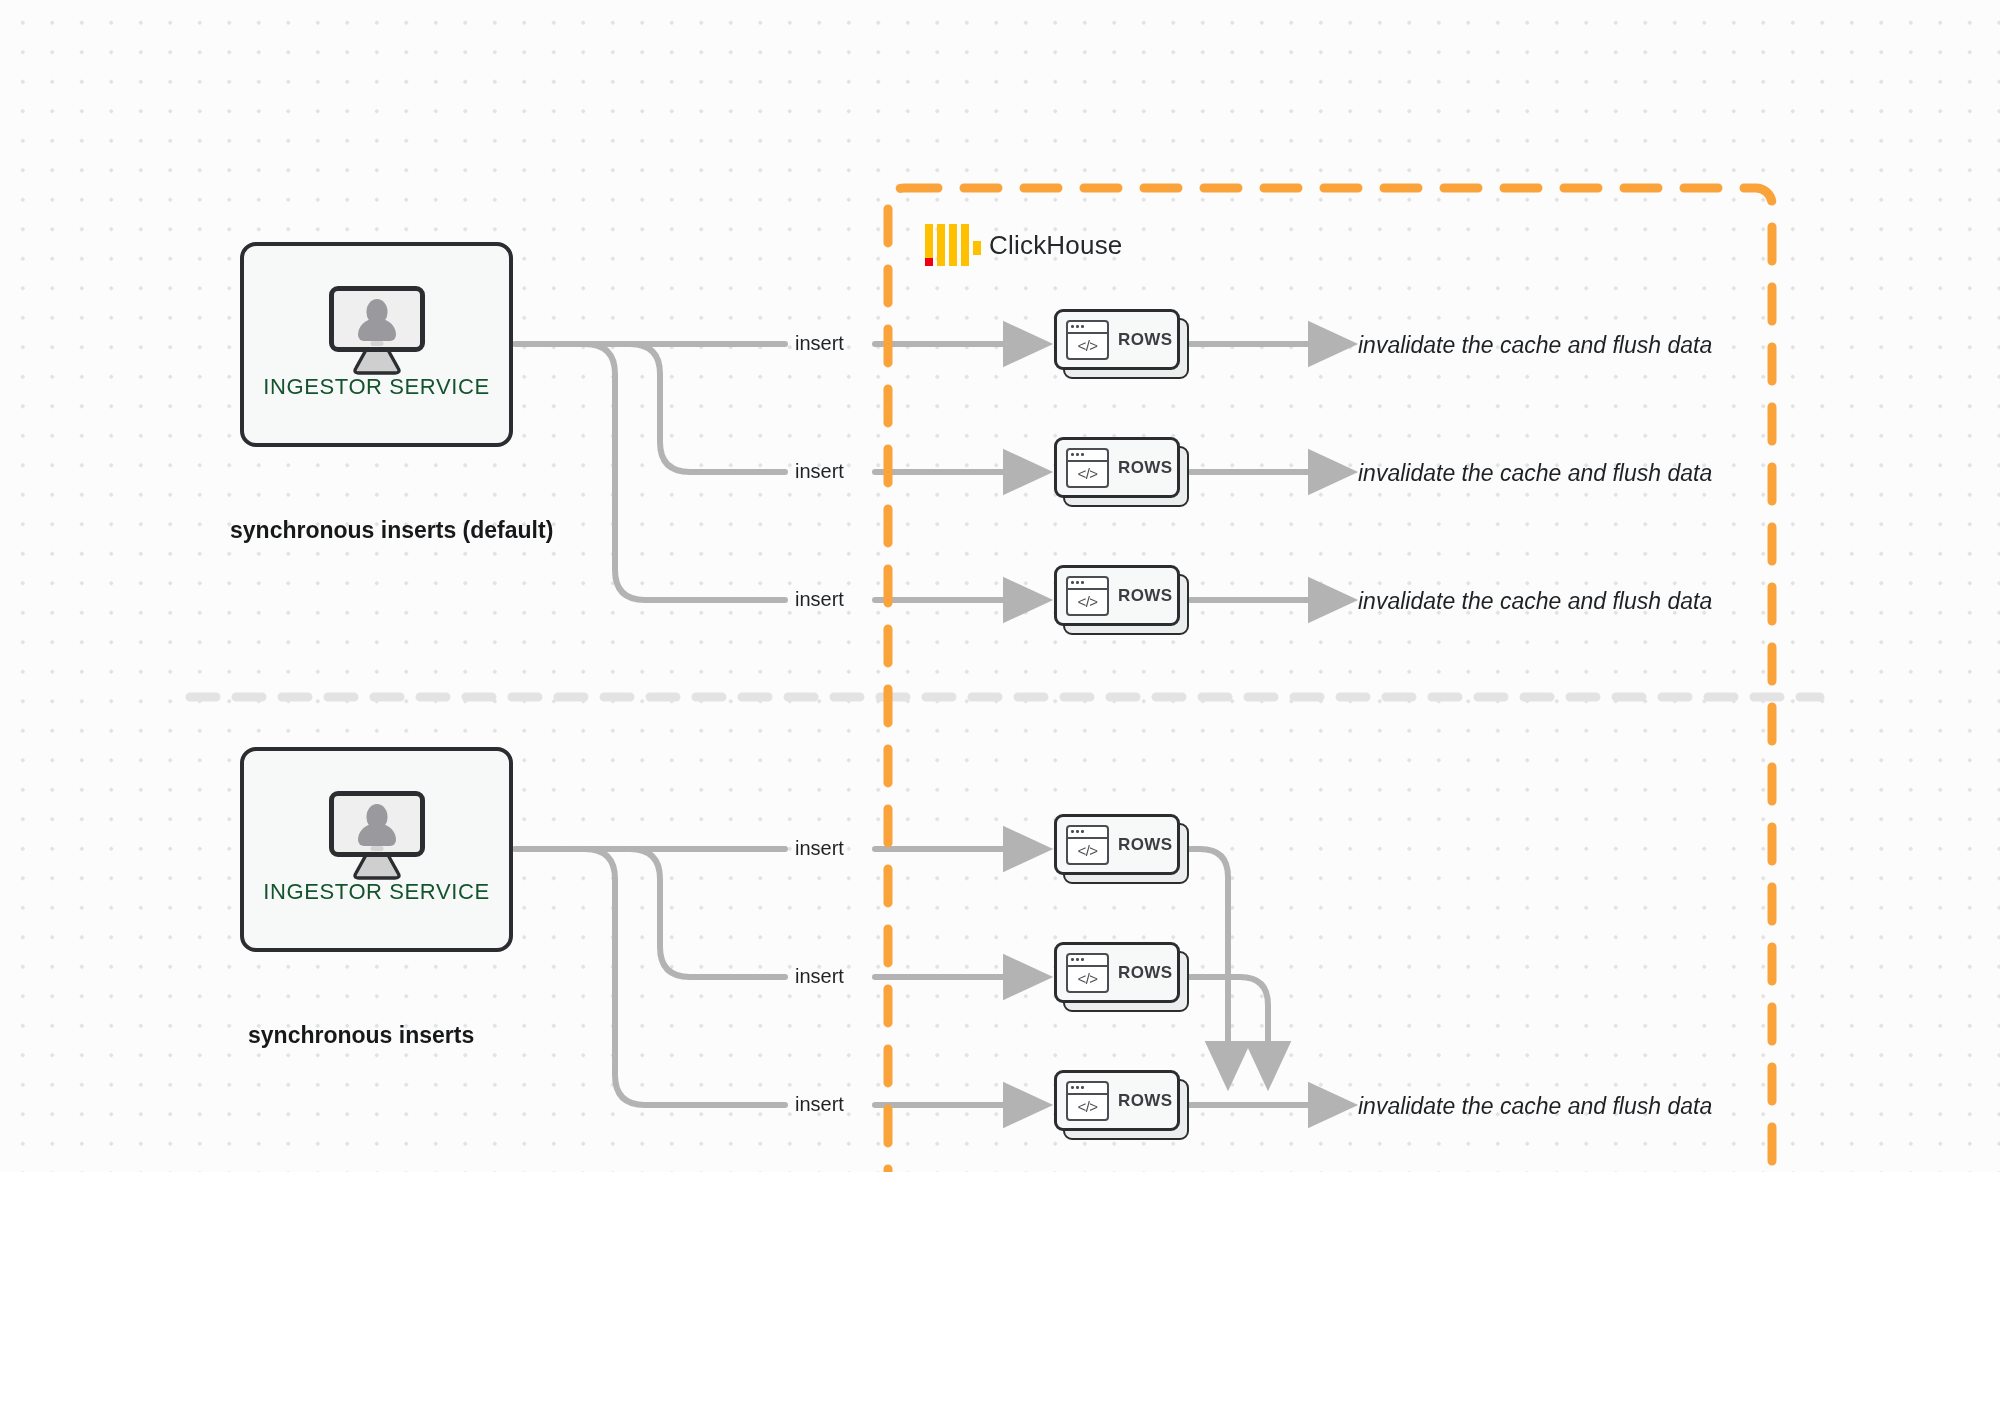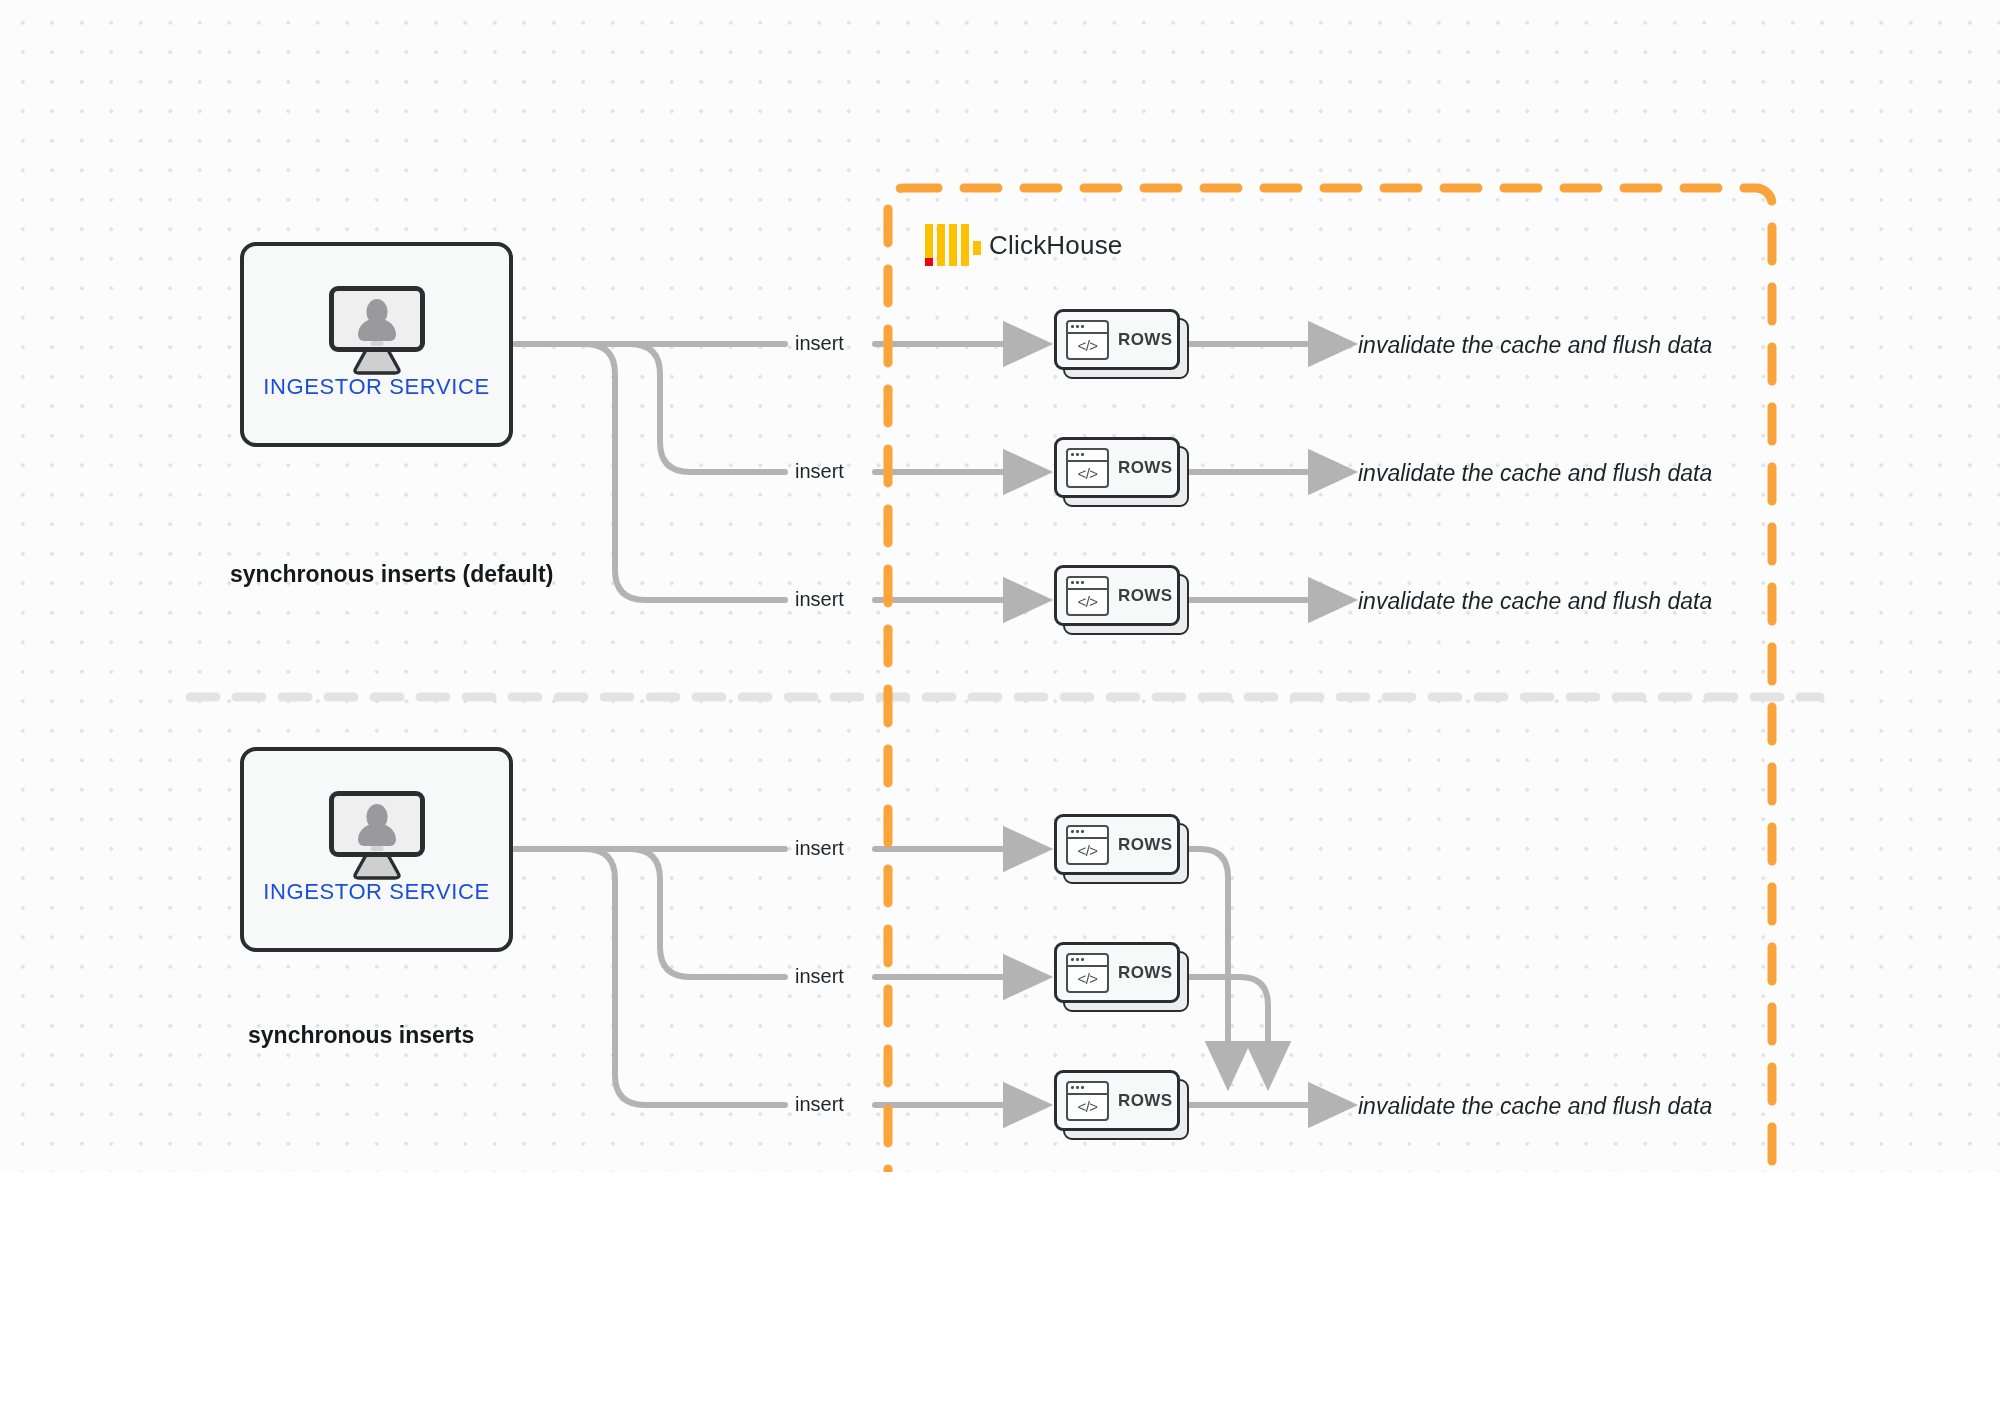--- a/index.html
+++ b/index.html
@@ -133,21 +133,21 @@
   .monitor .stand-shape {
     position: absolute;
     left: 50%;
     top: 62px;
     transform: translateX(-50%);
     width: 58px;
     height: 27px;
   }
   .ingestor-label {
     font-size: 22px;
-    color: #1d4ed8;
+    color: #14532d;
     letter-spacing: .6px;
     white-space: nowrap;
   }
 
   
   .mode-caption {
     position: absolute;
     font-size: 23px;
     font-weight: bold;
     color: #16181a;
@@ -311,21 +311,21 @@
         <path d="M18,2 L40,2 L50,20 Q53,25 47,25 L11,25 Q5,25 8,20 Z" fill="#cfcfcf" stroke="#2b2d31" stroke-width="3.4" stroke-linejoin="round"></path>
       </svg>
       <div class="screen"></div>
       <div class="person-head"></div>
       <div class="person-body"></div>
       <div class="notch"></div>
     </div>
     <div class="ingestor-label">INGESTOR SERVICE</div>
   </div>
 
-  <div class="mode-caption" style="left:230px; top:517px;margin-top:44px;">synchronous inserts (default)</div>
+  <div class="mode-caption" style="left:230px; top:517px;">synchronous inserts (default)</div>
 
   <div class="edge-label" style="left:795px; top:332px;">insert</div>
   <div class="edge-label" style="left:795px; top:460px;">insert</div>
   <div class="edge-label" style="left:795px; top:588px;">insert</div>
 
   <div class="rows-block" style="left:1054px; top:309px;">
     <div class="shadow-card"></div>
     <div class="front-card">
       <div class="code-win">
         <div class="titlebar">

